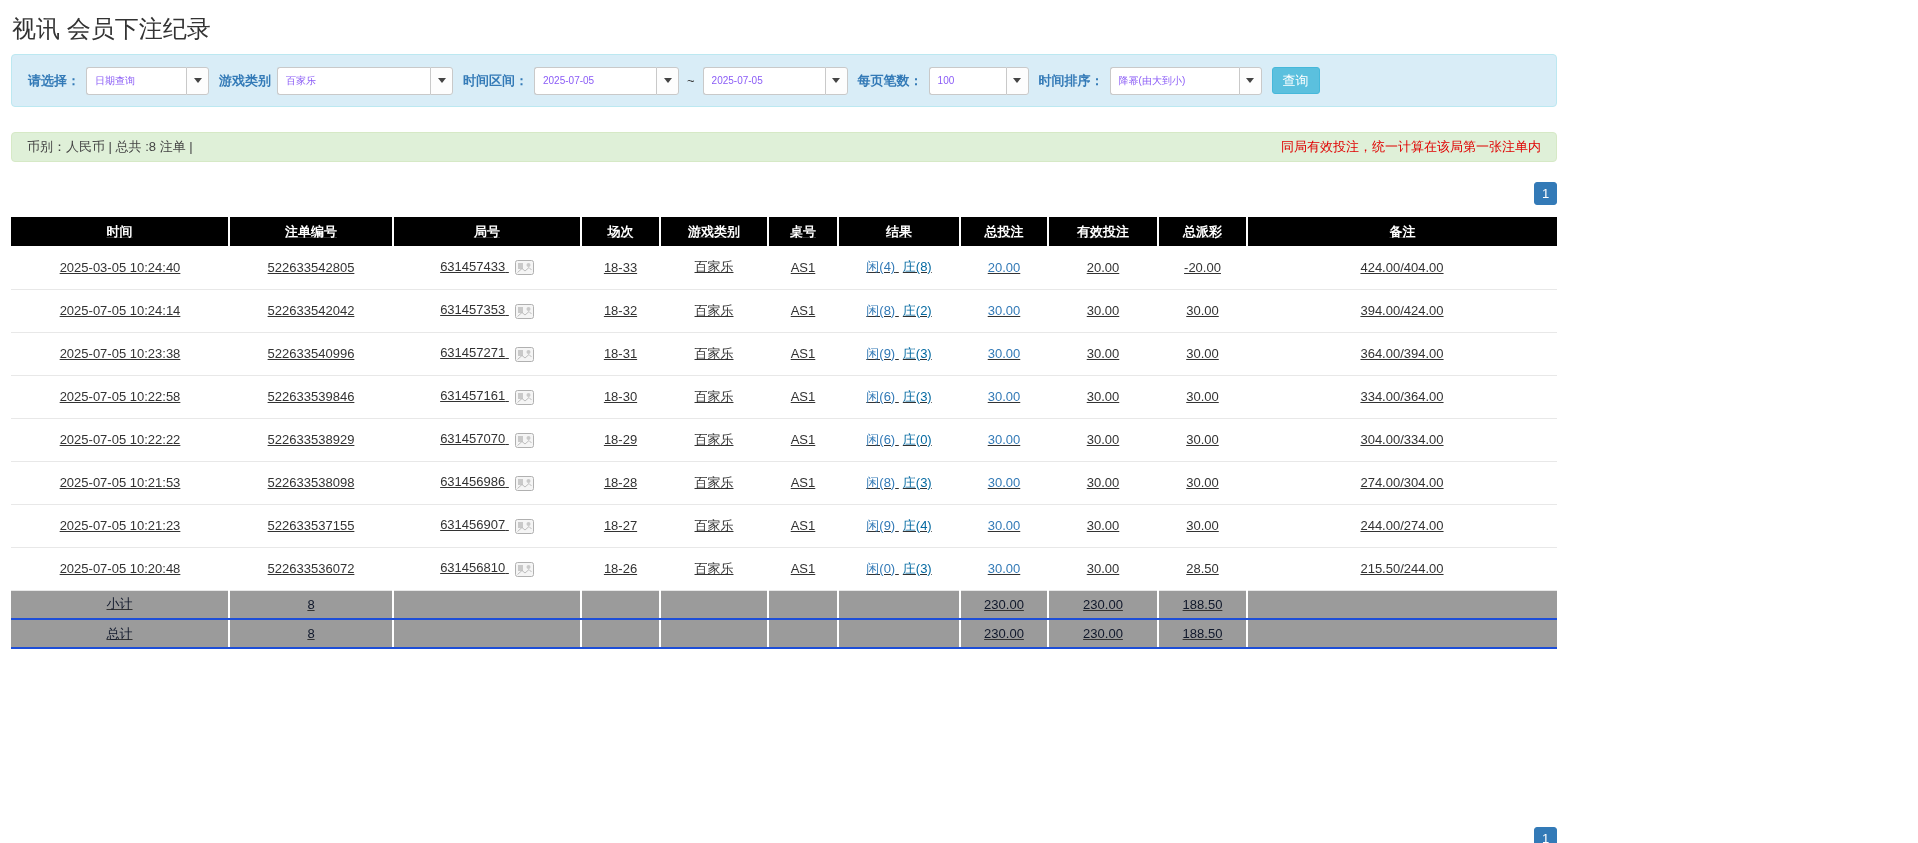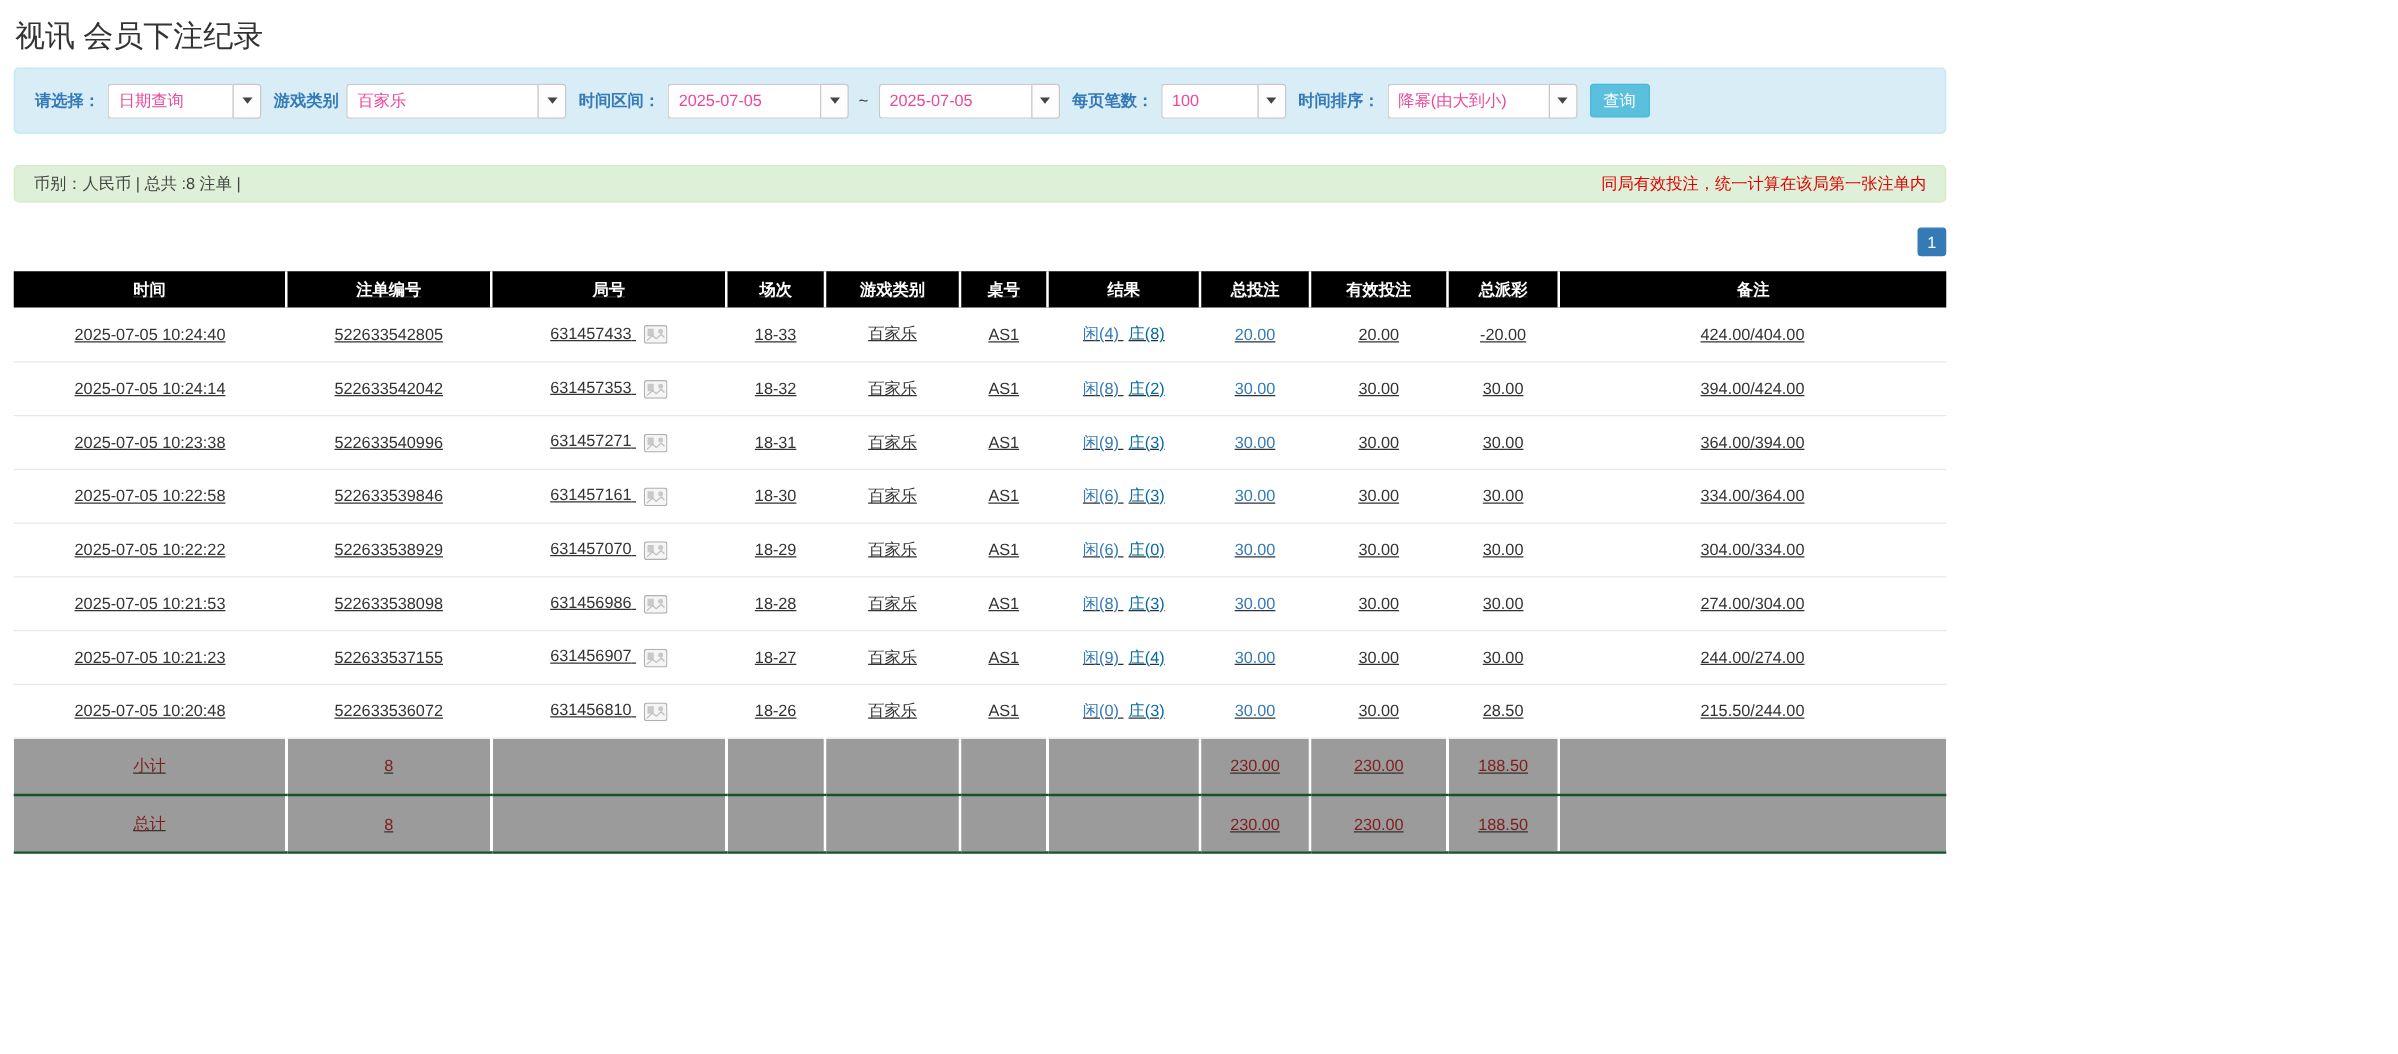--- a/index.html
+++ b/index.html
@@ -16,21 +16,21 @@
 
   
   .filter-bar {
     background: #d9edf7; border: 1px solid #bce8f1; border-radius: 4px;
     height: 53px; display: flex; align-items: center; padding: 0 16px; font-size: 13px;
   }
   .filter-label { color: #337ab7; font-weight: 700; margin: 0 6px 0 0; white-space: nowrap; }
   .combo { display: flex; height: 28px; margin-right: 10px; }
   .combo-input {
     height: 28px; border: 1px solid #c9c9c9; border-right: none; border-radius: 3px 0 0 3px;
-    padding: 0 8px; font-size: 13px; color: #ec4899; background: #fff; outline: none;
+    padding: 0 8px; font-size: 10px; color: #8b5cf6; background: #fff; outline: none;
     font-family: "Liberation Sans", "DejaVu Sans", sans-serif;
   }
   .combo-btn {
     width: 23px; height: 28px; border: 1px solid #c9c9c9; background: #fdfdfd;
     border-radius: 0 3px 3px 0; display: flex; align-items: center; justify-content: center;
     cursor: pointer; padding: 0;
   }
   .caret { width: 0; height: 0; border-left: 4px solid transparent; border-right: 4px solid transparent; border-top: 5px solid #444; }
   .tilde { color: #333; margin: 0 8px 0 -2px; }
   .w100 { width: 100px; }
@@ -69,22 +69,22 @@
     background: #000; color: #fff; height: 29px; font-weight: 700;
     text-align: center; border-right: 2px solid #fff; padding: 0;
   }
   .bet-table thead th:last-child { border-right: none; }
   .bet-table tbody td {
     height: 43px; text-align: center; color: #333;
     border-bottom: 1px solid #e8e8e8; background: #fff; padding: 0 4px;
     overflow: hidden; white-space: nowrap;
   }
   .bet-table tr.summary td {
-    background: #9b9b9b; color: #7f1d1d; height: 46px;
-    border-right: 2px solid #fff; border-bottom: 2px solid #14532d; border-top: 1px solid #fff;
+    background: #9b9b9b; color: #0f172a; height: 29px;
+    border-right: 2px solid #fff; border-bottom: 2px solid #1d4ed8; border-top: 1px solid #fff;
   }
   .bet-table tr.summary td:last-child { border-right: none; }
   .bet-link { color: #337ab7; text-decoration: none; cursor: pointer; }
   .player { color: #337ab7; }
   .banker { color: #0369a1; margin-left: 4px; margin-top: 21px; }
   .payout-neg { color: #e00000; }
   .round-icon { display: inline-block; vertical-align: middle; margin-left: 6px; cursor: pointer; line-height: 0; }
 </style>
 </head>
 <body>
@@ -178,21 +178,21 @@
             <th>桌号</th>
             <th>结果</th>
             <th>总投注</th>
             <th>有效投注</th>
             <th>总派彩</th>
             <th>备注</th>
           </tr>
       </thead>
       <tbody>
   <tr>
-    <td>2025-07-05 10:24:40</td>
+    <td>2025-03-05 10:24:40</td>
     <td>522633542805</td>
     <td>
       <span>631457433</span>
       <span class="round-icon">
         <svg width="19" height="15" viewBox="0 0 19 15" xmlns="http://www.w3.org/2000/svg">
           <rect x="0.5" y="0.5" width="18" height="14" rx="2" fill="#f5f5f5" stroke="#b0b0b0"></rect>
           <rect x="3" y="3" width="5" height="6" fill="#c9c9c9"></rect>
           <circle cx="13.5" cy="5" r="2" fill="#c9c9c9"></circle>
           <path d="M2.5 12.5 L7 8.5 L10 11 L14 7.5 L16.5 10" stroke="#bdbdbd" fill="none" stroke-width="1"></path>
         </svg>

